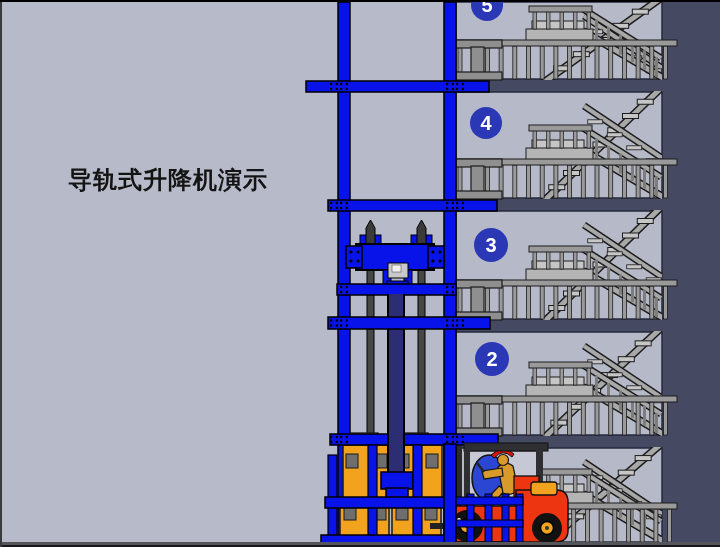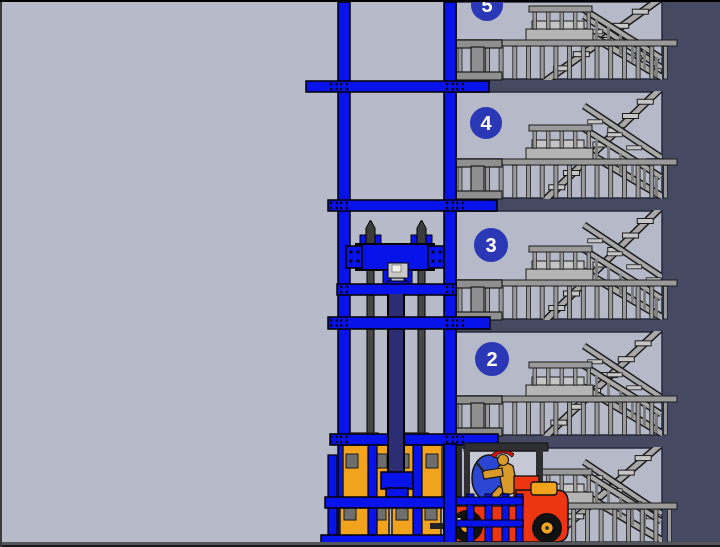--- a/index.html
+++ b/index.html
@@ -553,13 +553,14 @@
         <rect x="449" y="540" width="74" height="6" fill="#0713e8" stroke="#000" stroke-width="1"></rect>
       </g>
 
     <rect x="444" y="442" width="12" height="99" fill="#0713e8" stroke="#000" stroke-width="1.5"></rect>
 
     <rect x="0" y="540" width="720" height="3.5" fill="#55565a"></rect>
     <rect x="0" y="543" width="720" height="4" fill="#18181a"></rect>
     <rect x="0" y="0" width="2" height="547" fill="#3a3a3a"></rect>
   </svg>
 
+  <div class="demo-title">导轨式升降机演示</div>
 </div>
 
 </body></html>

